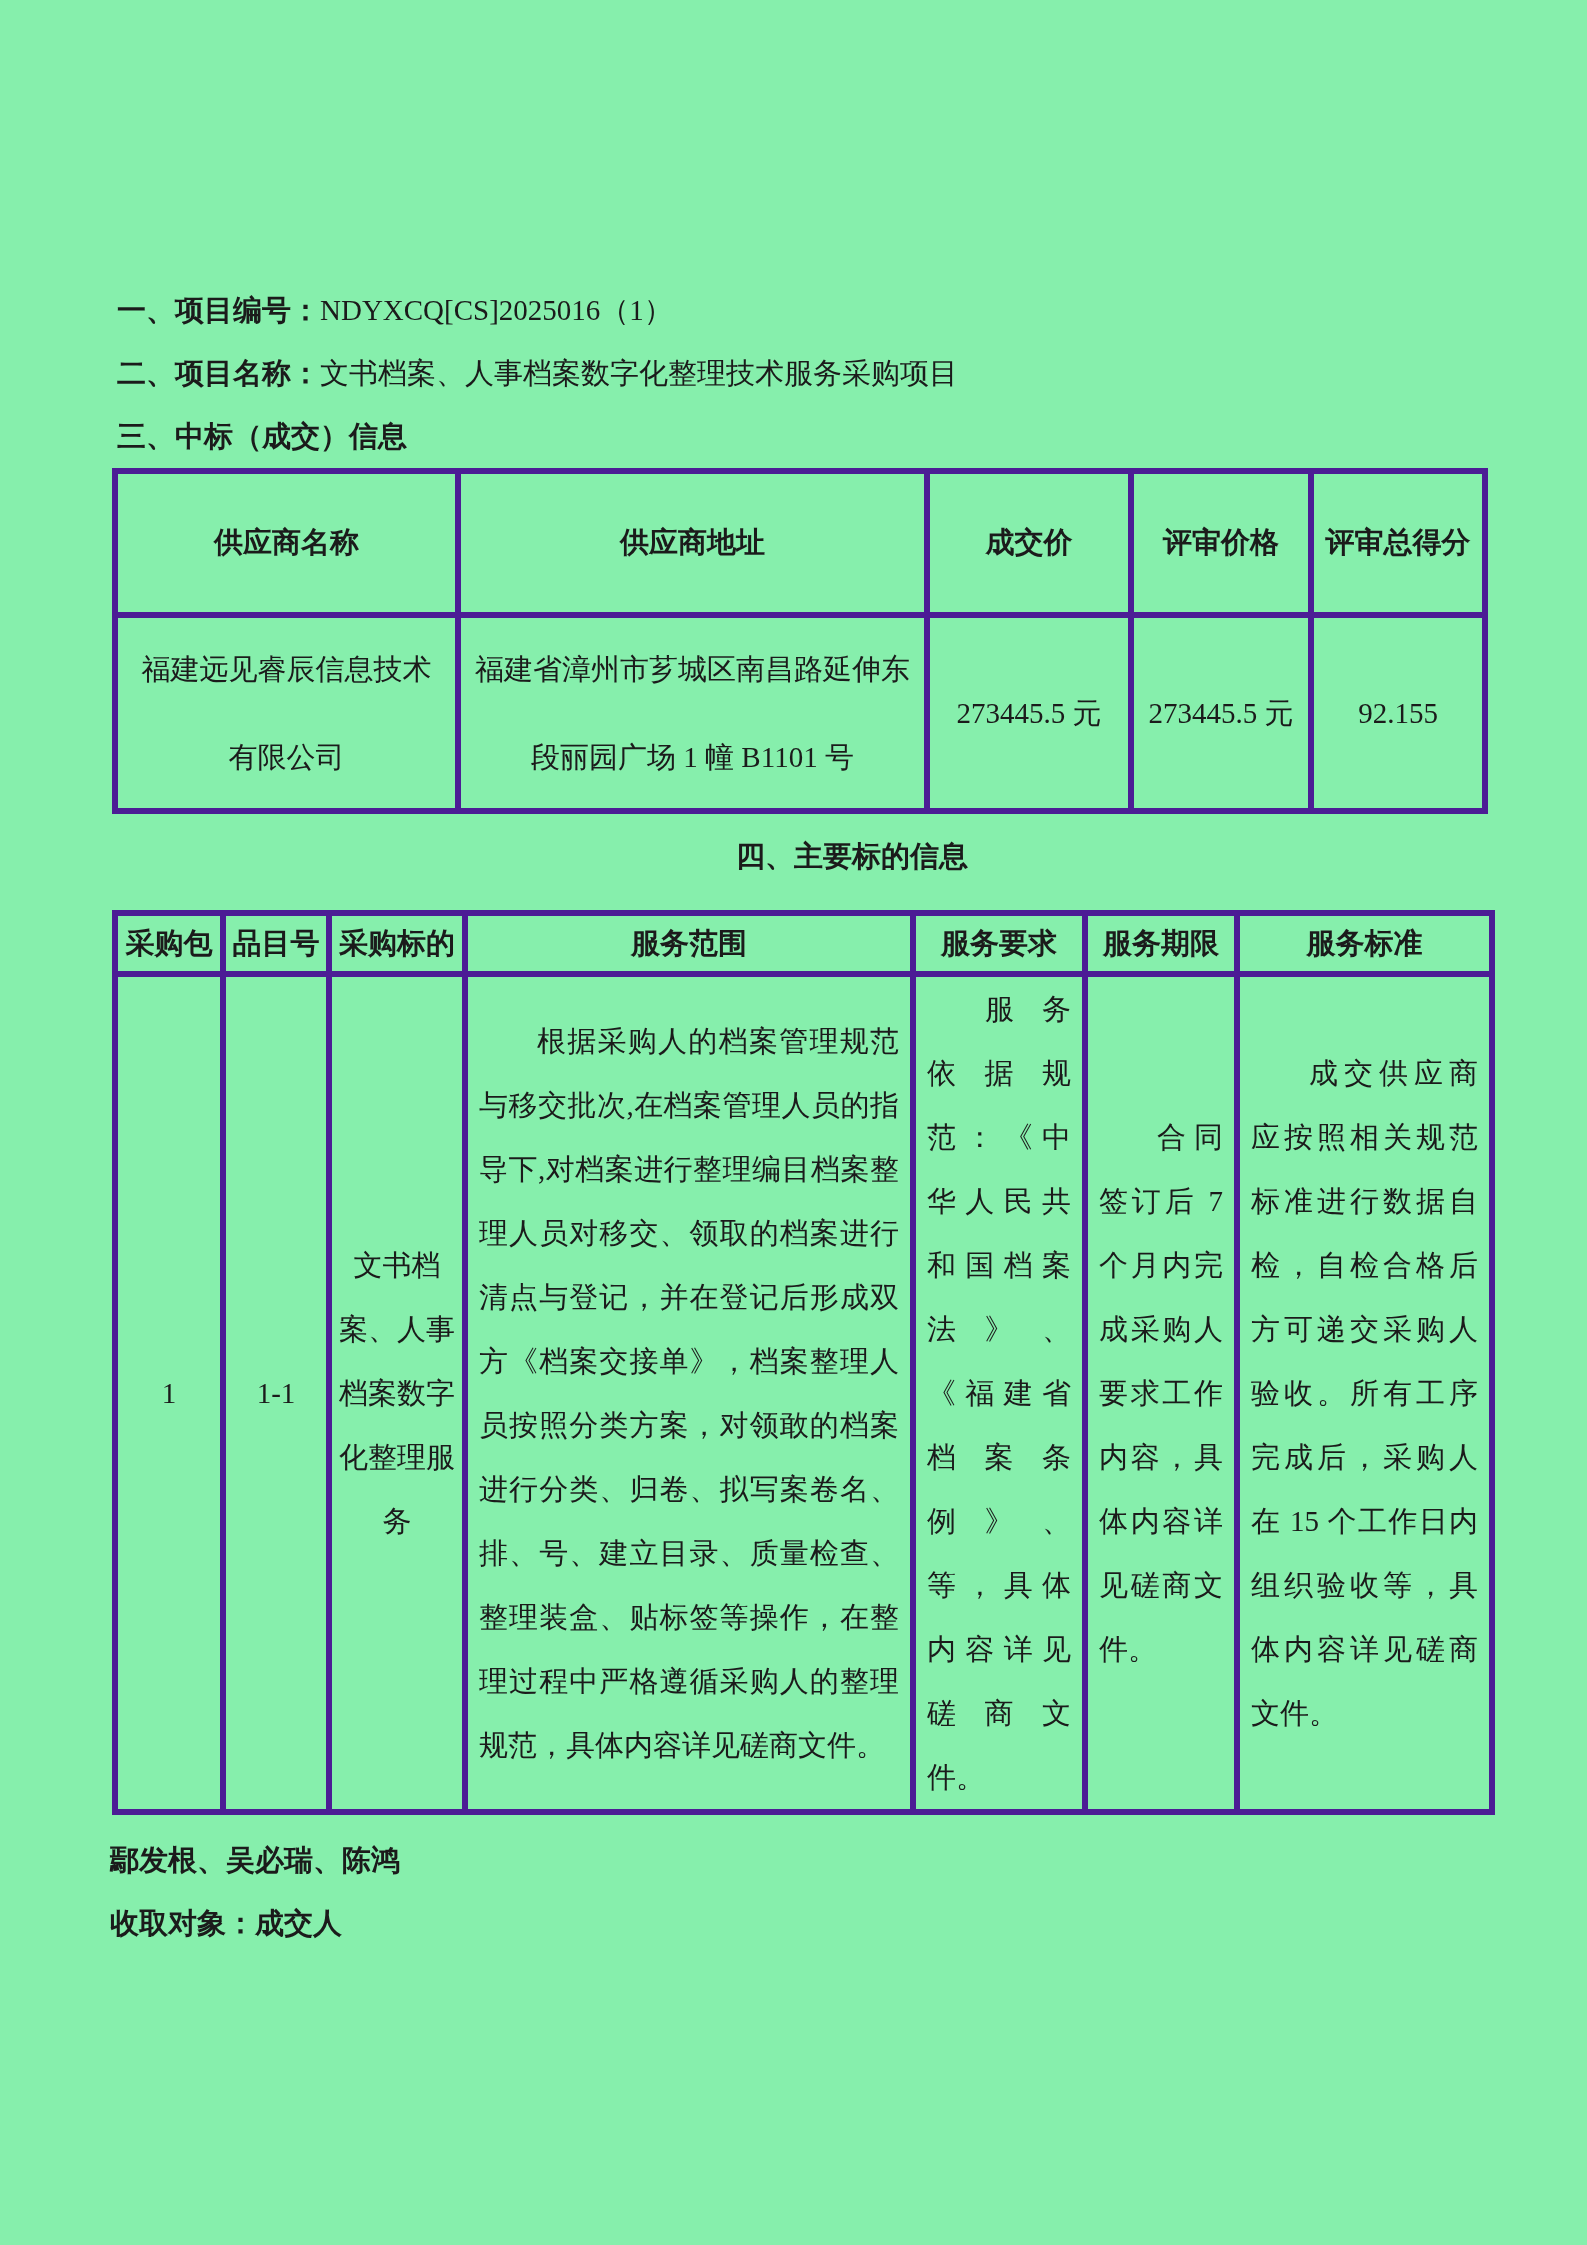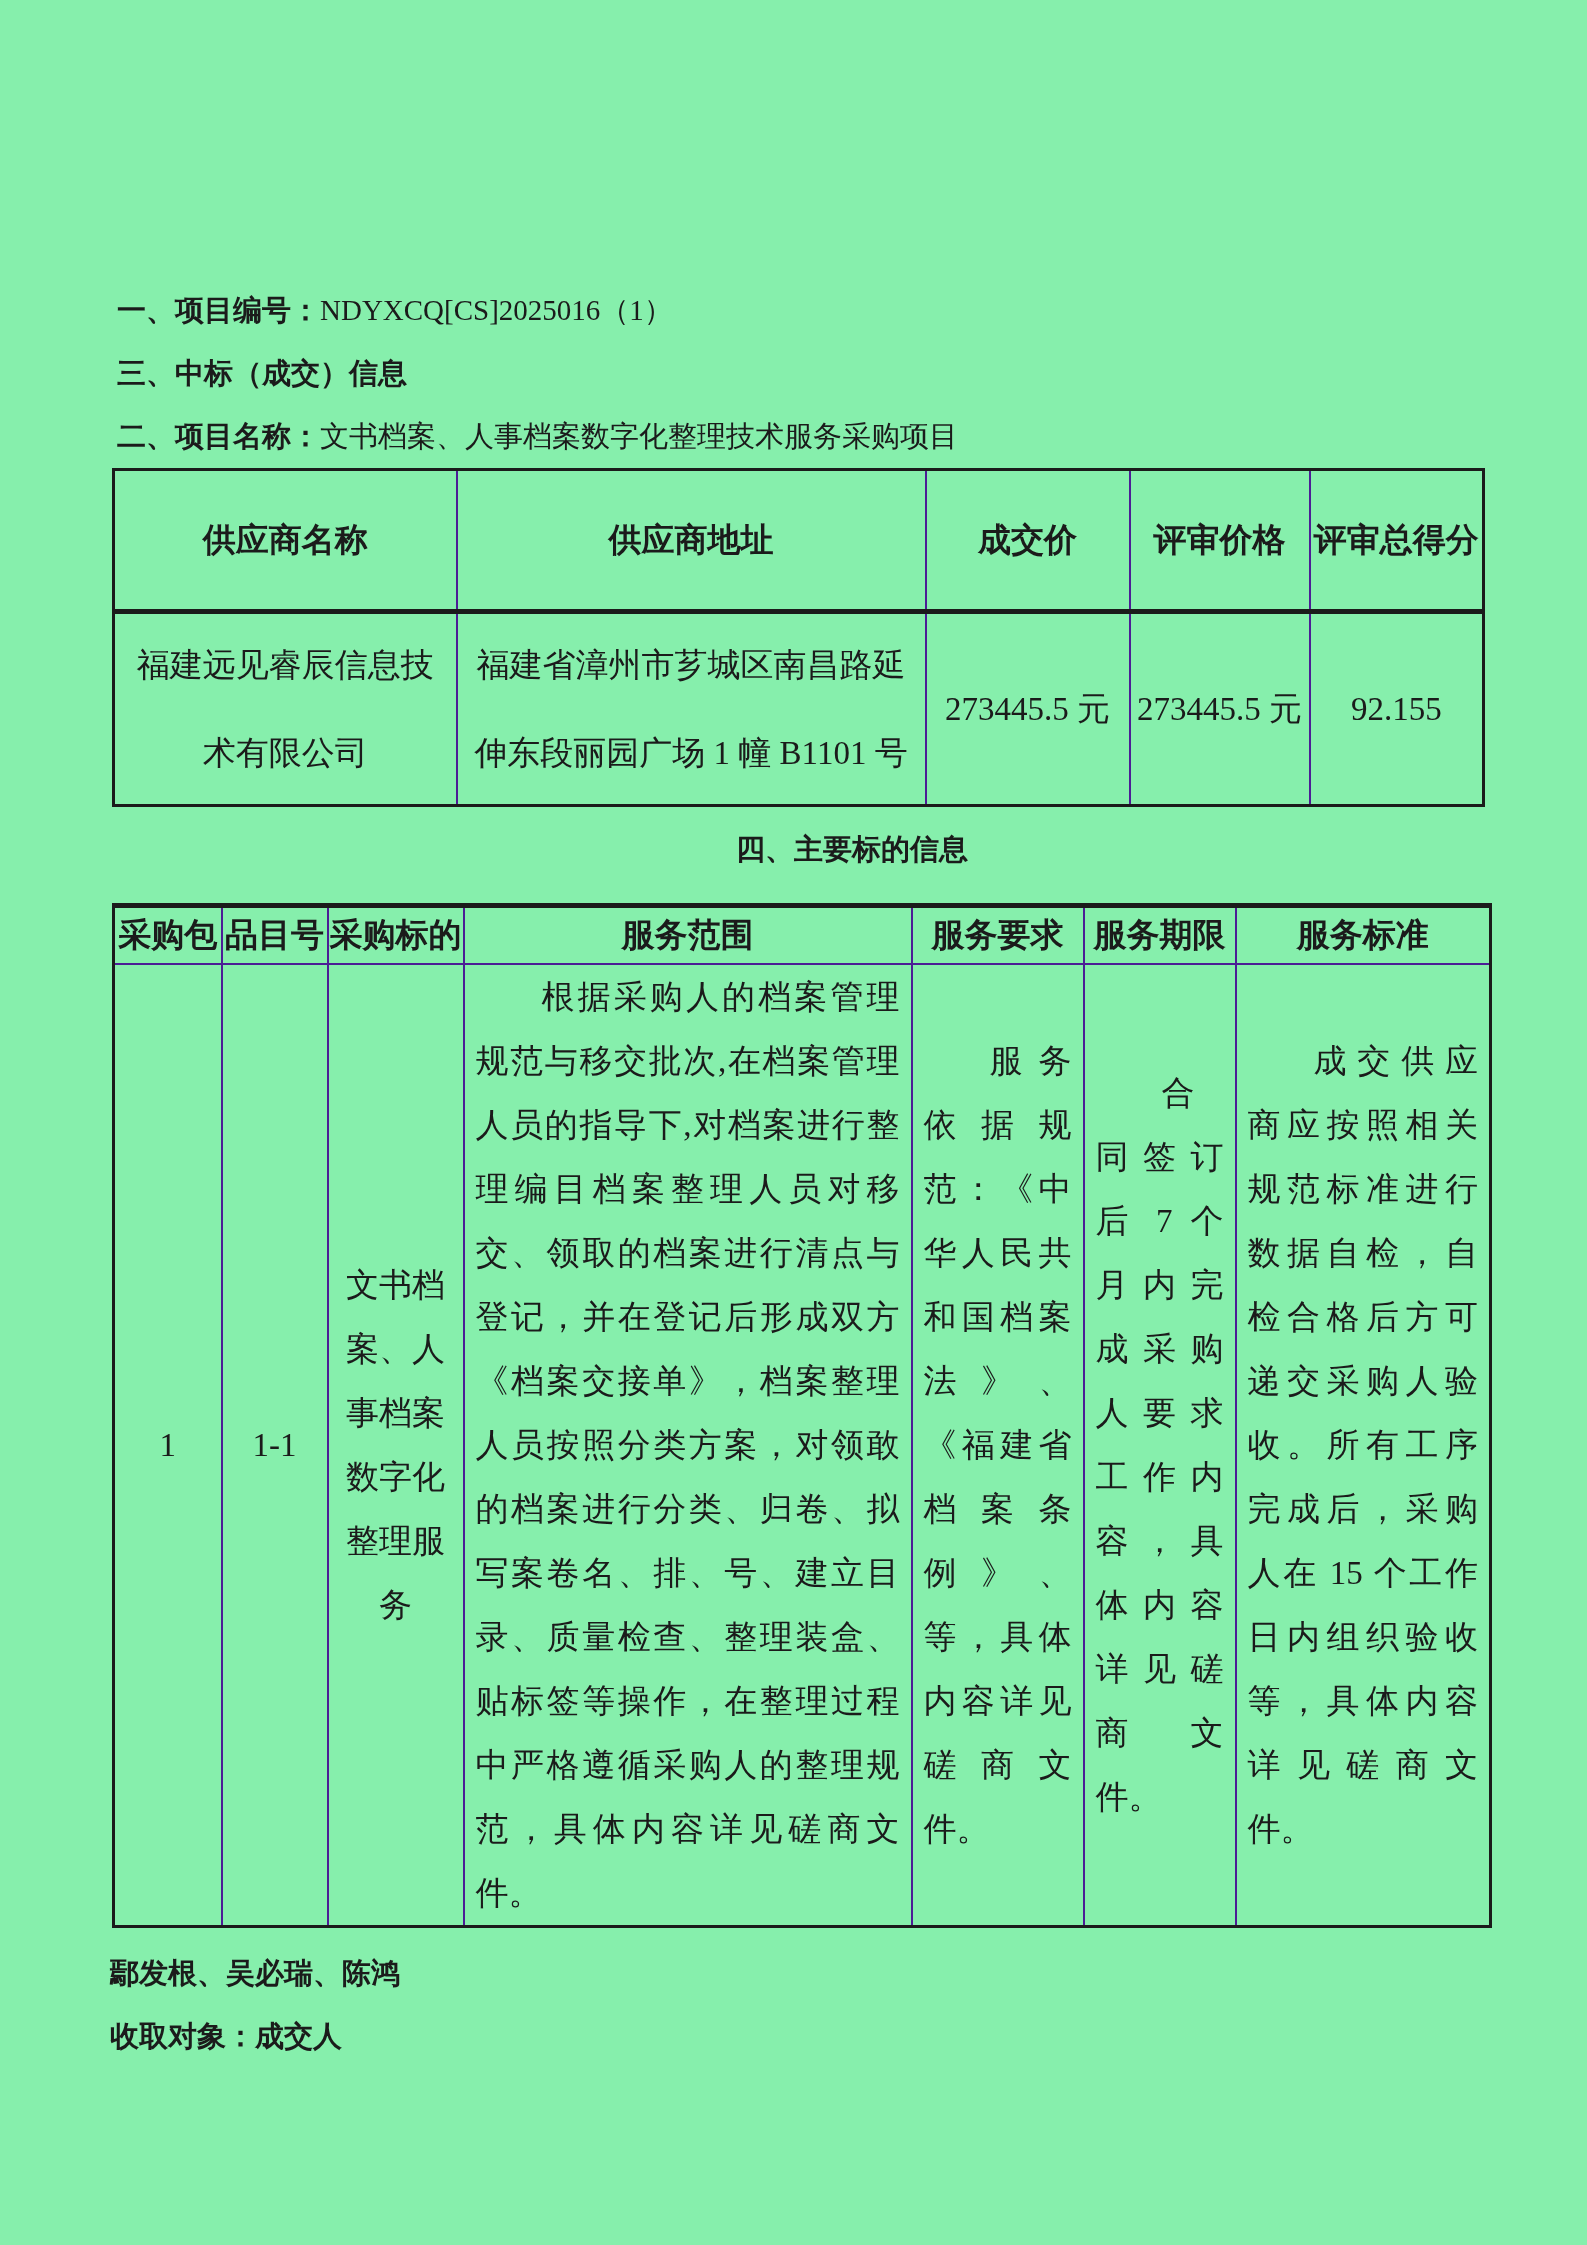--- a/index.html
+++ b/index.html
@@ -20,24 +20,24 @@
   .b { font-weight:bold; }
   .mt-line { margin-top:27px; }
 
   table.tbl {
     border-collapse:collapse;
     table-layout:fixed;
     margin-left:112px;
     border:3px solid #1b1b1b;
   }
   table.tbl th, table.tbl td {
-    border:2px solid #4c1d95;
+    border:6px solid #4c1d95;
     text-align:center;
     vertical-align:middle;
-    font-size:33px;
+    font-size:29px;
     padding:0;
     overflow:hidden;
   }
   
   #award-table { width:1370px; margin-top:14px; }
   #award-table th { height:138px; font-weight:bold; border-bottom:5px solid #1b1b1b; }
   #award-table td { height:190px; line-height:88px; }
   #award-table td .wrapcell { padding:0 12px; }
 
   
@@ -57,23 +57,23 @@
   .sec-gap-bottom { margin-top:64px; }   
 </style>
 </head>
 <body>
 
 <div class="page">
   <div class="doc">
 
     <p class="pline"><span class="b">一、项目编号：</span><span>NDYXCQ[CS]2025016（1）</span></p>
 
+    <p class="pline mt-line"><span class="b">二、项目名称：</span><span>文书档案、人事档案数字化整理技术服务采购项目</span></p>
+
     <p class="pline mt-line b">三、中标（成交）信息</p>
-
-    <p class="pline mt-line"><span class="b">二、项目名称：</span><span>文书档案、人事档案数字化整理技术服务采购项目</span></p>
 
     <table class="tbl" id="award-table">
       <colgroup>
         <col style="width:343px">
           <col style="width:469px">
           <col style="width:204px">
           <col style="width:180px">
           <col style="width:174px">
       </colgroup>
       <thead>

